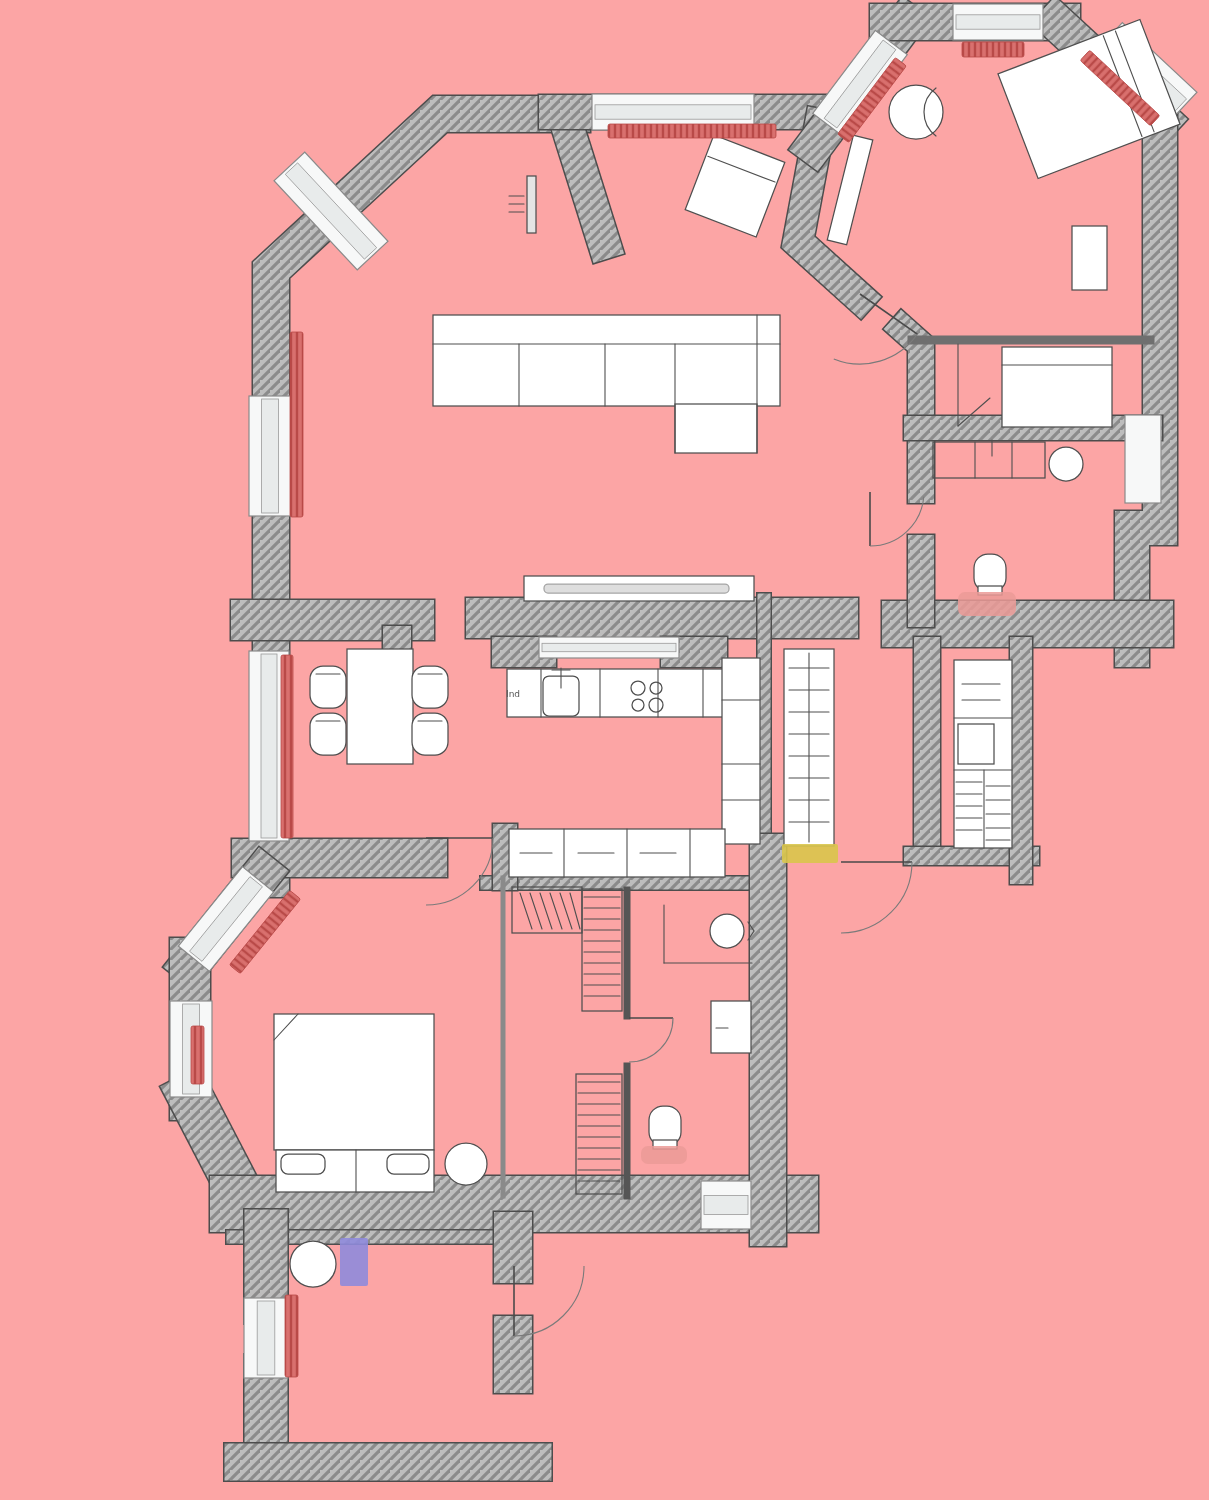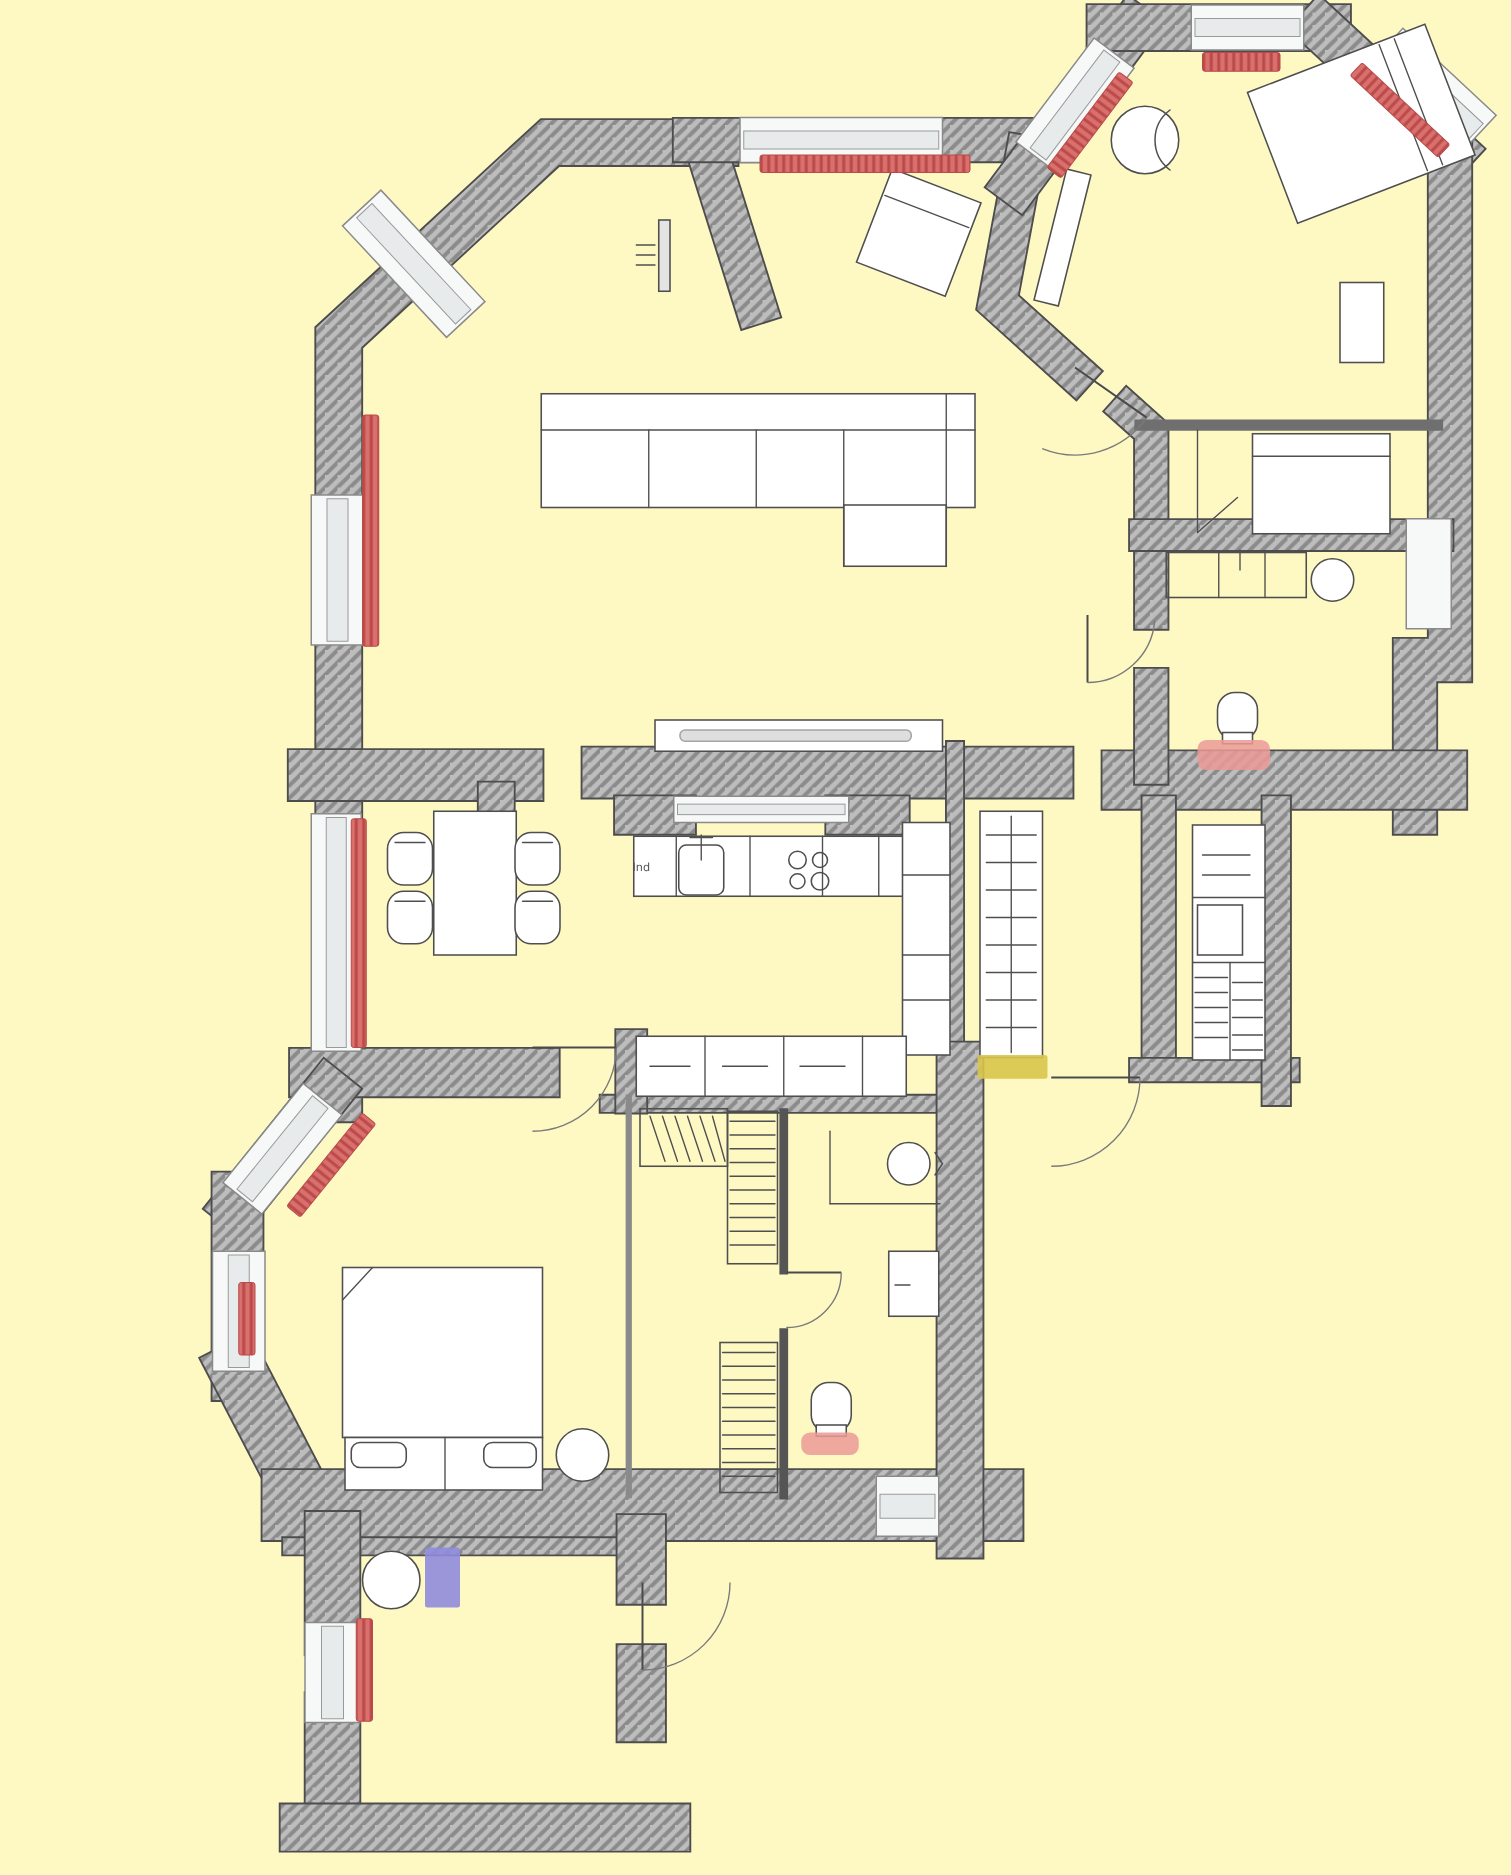--- a/index.html
+++ b/index.html
@@ -1,17 +1,17 @@
 <!DOCTYPE html>
 <html><head>
 <meta charset="utf-8">
 <style>
   html,body{margin:0;padding:0;background:#ffffff;}
   body{font-family:"DejaVu Sans", sans-serif;}
-  #stage{width:1209px;height:1500px;position:relative;background:#fef9c3;}
+  #stage{width:1209px;height:1500px;position:relative;background:#fca5a5;}
   svg{display:block;}
   svg text{font-family:"DejaVu Sans", sans-serif;}
   .furn{stroke-linecap:round;}
 </style>
 </head>
 <body>
 
 <div id="stage">
   <svg id="plan-svg" width="1209" height="1500" viewBox="0 0 1209 1500" xmlns="http://www.w3.org/2000/svg">
     <defs id="plan-defs">

